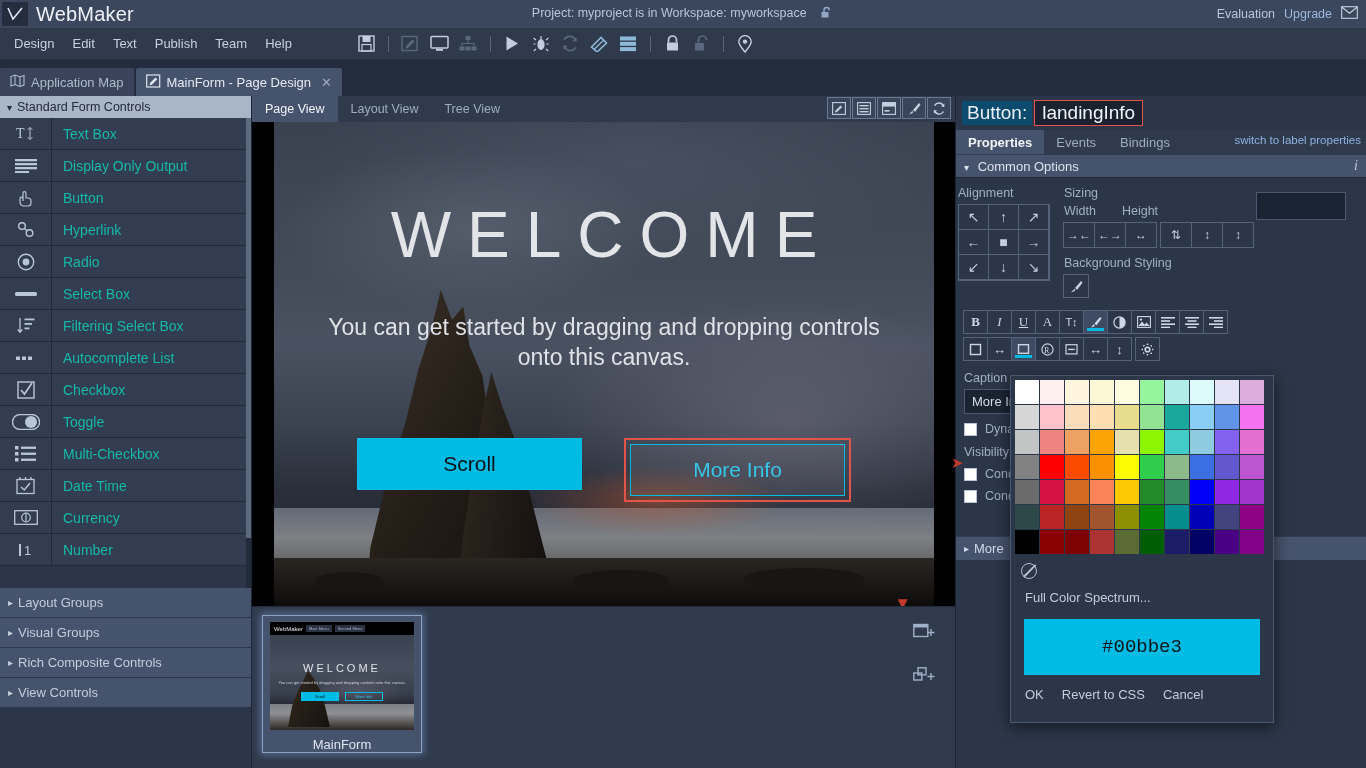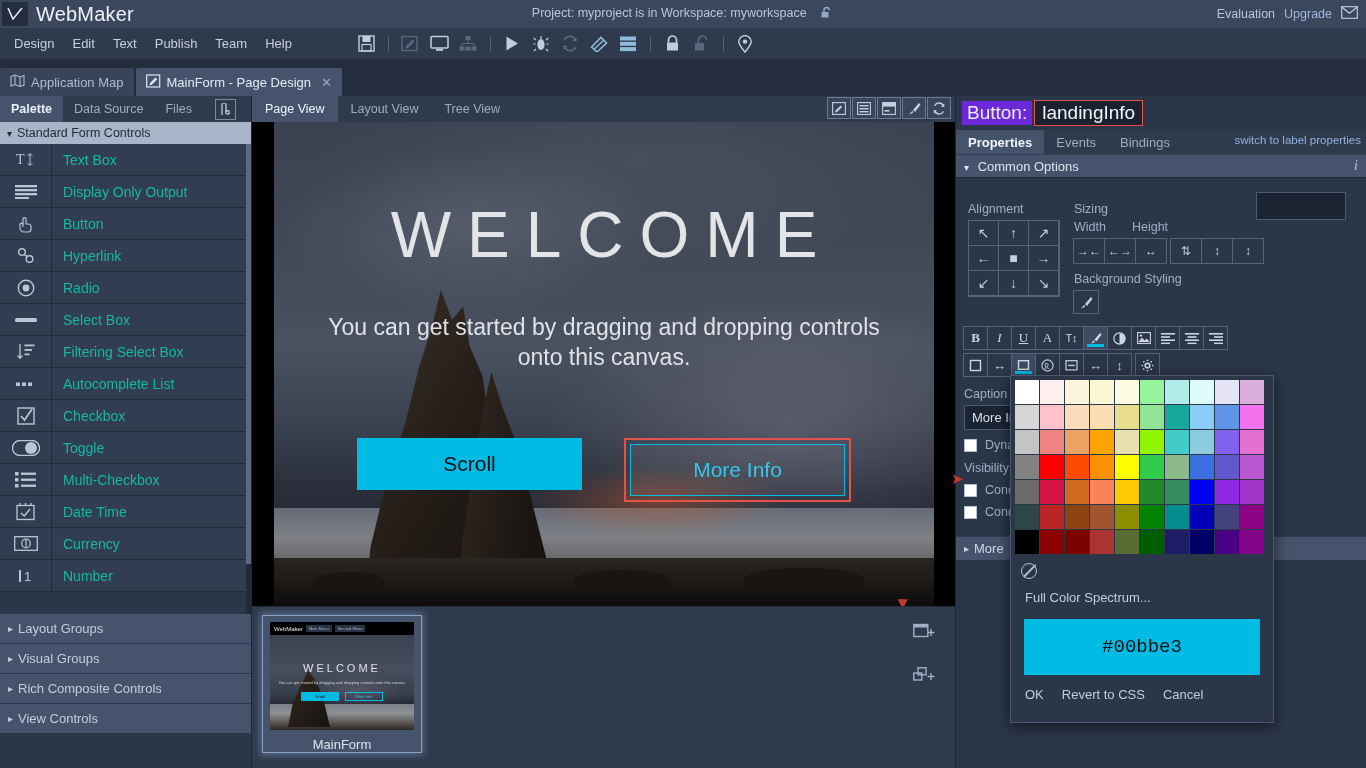--- a/index.html
+++ b/index.html
@@ -247,21 +247,21 @@
   .form-card-label { font-size:13px; color:#dde4ee; margin-top:7px; }
   .strip-tools { position:absolute; right:20px; top:16px; display:flex; flex-direction:column; gap:24px; }
   .strip-tool { cursor:pointer; color:#9fb0c8; }
 
   
   .right-panel {
     position:absolute; left:955px; top:96px; width:411px; height:672px;
     background:#2b3648; border-left:1px solid #1d2635;
   }
   .rp-title-row { height:34px; display:flex; align-items:center; padding-left:6px; }
-  .rp-title { font-size:19px; color:#e9eef6; background:#6d28d9; padding:1px 5px; }
+  .rp-title { font-size:19px; color:#e9eef6; background:#0c4a6e; padding:1px 5px; }
   .rp-title-val {
     font-size:19px; color:#f2f6fb; border:1.5px solid #e2544a; background:#1a2230;
     padding:1px 7px; margin-left:2px;
   }
   .rp-tabs { height:24px; display:flex; align-items:stretch; background:#2f3a4d; position:relative; }
   .rp-tab { display:flex; align-items:center; padding:0 12px; font-size:13px; color:#9fadc0; cursor:pointer; }
   .rp-tab.active { background:#46536c; color:#f1f5fa; font-weight:bold; }
   .rp-switch { position:absolute; right:5px; top:4px; font-size:11.5px; color:#8fb3e0; cursor:pointer; }
   .rp-section {
     height:24px; background:#46536c; display:flex; align-items:center;
@@ -473,33 +473,20 @@
             <rect x="0.7" y="1" width="13" height="12" fill="none" stroke="#dfe6f0" stroke-width="1.2"></rect>
             <path d="M4 9 L9.5 3.5 L11.3 5.3 L5.8 10.8 L3.6 11.2 Z" fill="#dfe6f0"></path>
           </svg>
       </span>
       <span>MainForm - Page Design</span>
       <span class="x">✕</span>
     </div>
   </div>
 
   <div class="left-panel">
-    <div class="lp-tabs">
-      <div class="lp-tab active">Palette</div>
-      <div class="lp-tab">Data Source</div>
-      <div class="lp-tab">Files</div>
-      <div class="lp-tab icontab">
-        <span class="ibox">
-          <svg width="13" height="13" viewBox="0 0 13 13">
-              <path d="M3 12 V2 a2 2 0 0 1 4 0 V9" fill="none" stroke="#ccd6e4" stroke-width="1.2"></path>
-              <circle cx="8.6" cy="9.4" r="1.7" fill="none" stroke="#ccd6e4" stroke-width="1.2"></circle>
-            </svg>
-        </span>
-      </div>
-    </div>
 
     <div class="section-hdr">
       <span class="chev">▾</span>
       <span>Standard Form Controls</span>
     </div>
 
     <div class="ctrl-list">
       <div class="ctrl-row">
         <div class="ctrl-icon">
           <svg width="20" height="17" viewBox="0 0 20 17">
@@ -784,21 +771,21 @@
     <div class="rp-section">
       <span>
         <span class="chev">▾</span>
         <span>Common Options</span>
       </span>
       <span style="font-style:italic;font-family:'Liberation Serif',serif;font-size:14px;color:#b9c6d8;">i</span>
     </div>
 
     <div class="rp-body">
 
-      <div style="display:flex; padding:0 0 0 12px;margin-top:16px;">
+      <div style="display:flex; padding:0 0 0 2px;">
         <div>
           <div class="lbl" style="margin-bottom:4px;">Alignment</div>
           <div class="align-grid">
             <div class="align-cell">↖</div>
             <div class="align-cell">↑</div>
             <div class="align-cell">↗</div>
             <div class="align-cell">←</div>
             <div class="align-cell">■</div>
             <div class="align-cell">→</div>
             <div class="align-cell">↙</div>

